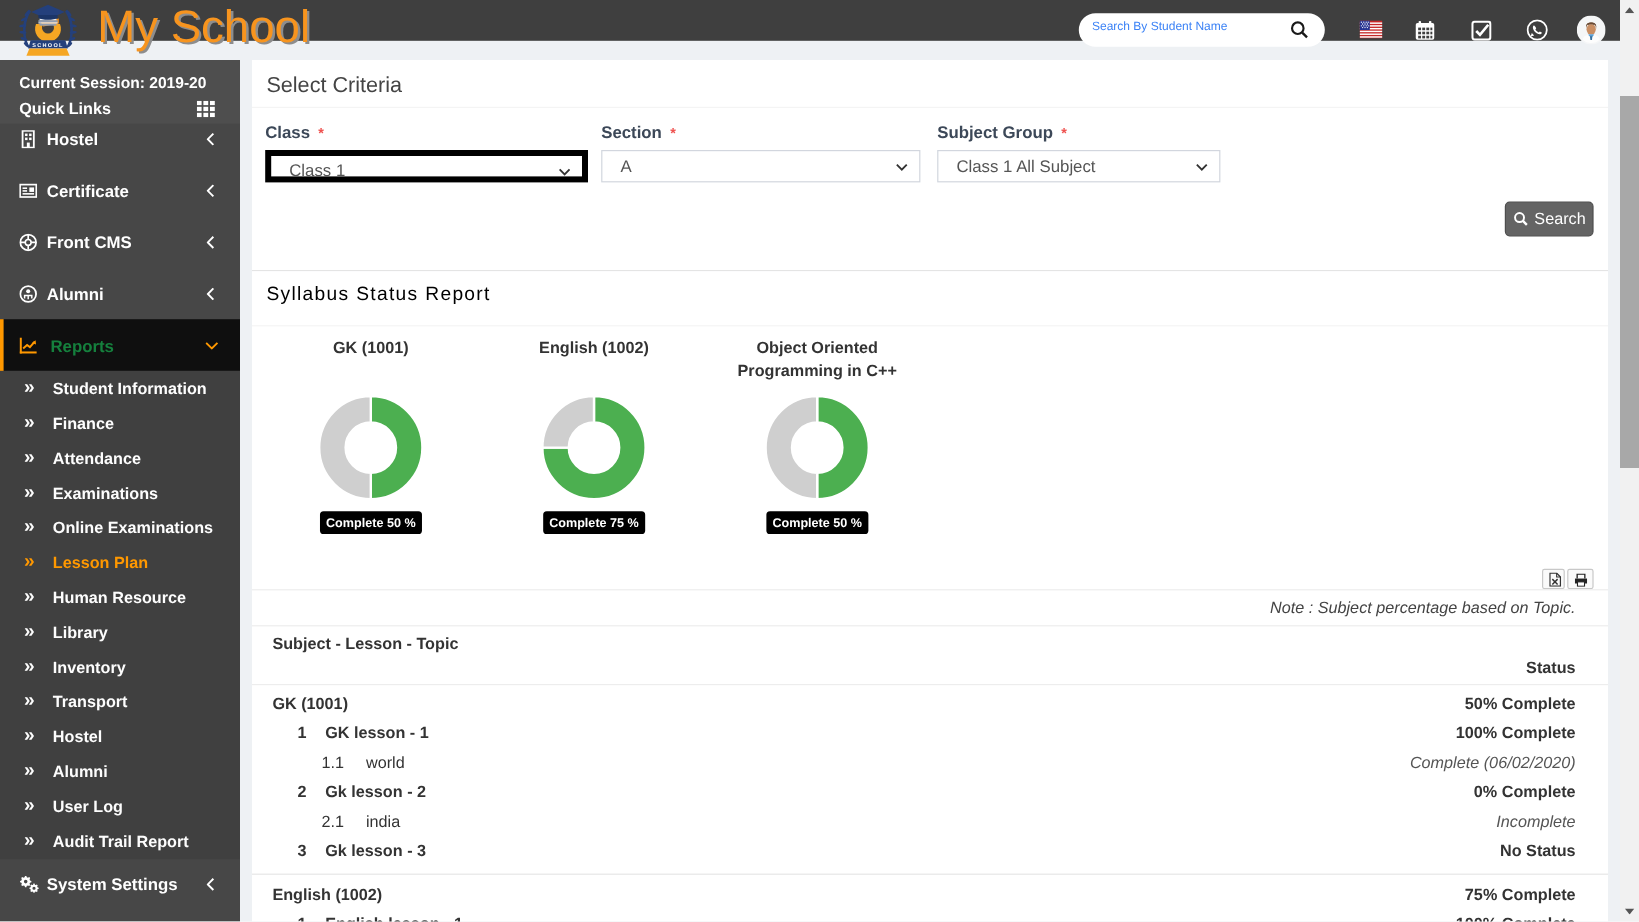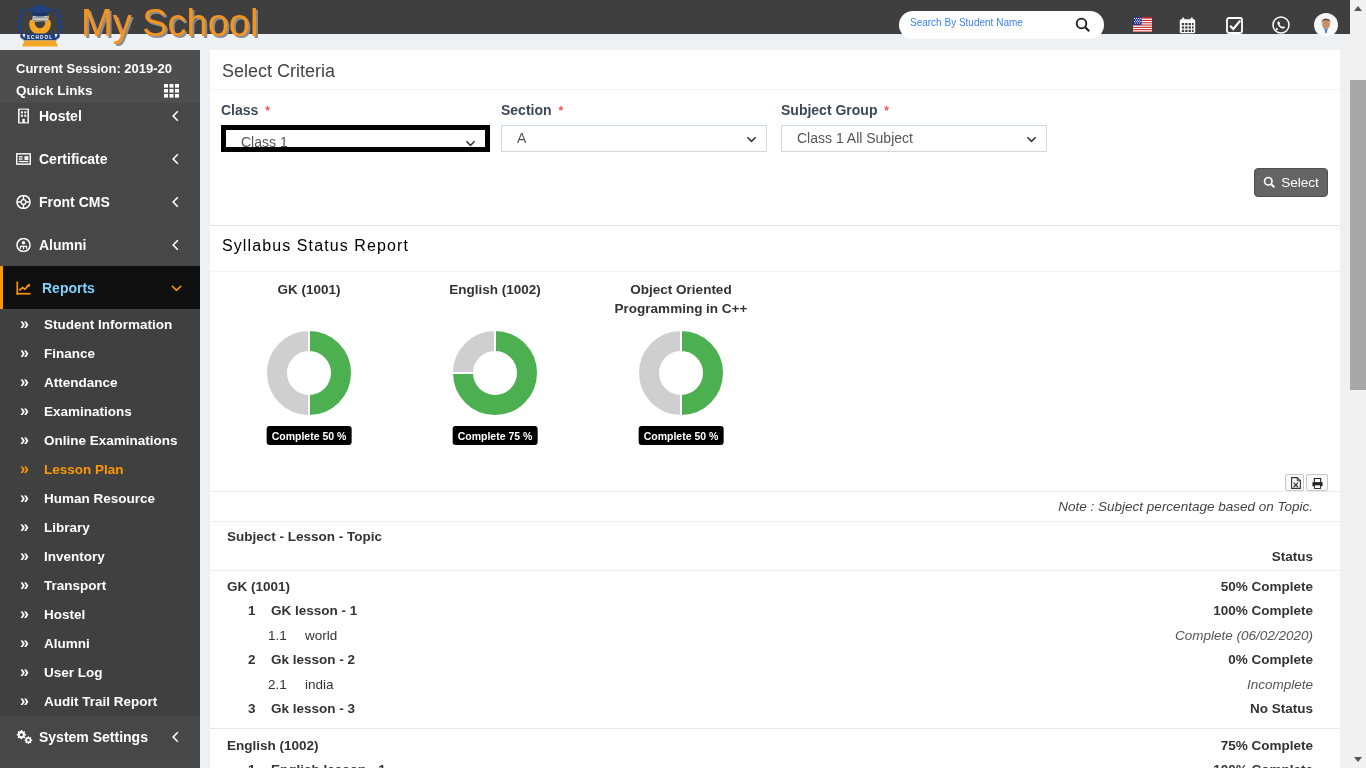--- a/index.html
+++ b/index.html
@@ -17,21 +17,21 @@
 
 #sidebar { position:absolute; left:0; top:50px; width:200px; height:718px; background:#474747; }
 #sb-top { position:absolute; left:0; top:0; width:200px; height:53px; background:#4e4e4e; color:#fff; }
 #sb-top .l1 { position:absolute; left:16px; top:11px; font-size:13px; font-weight:bold; }
 #sb-top .l2 { position:absolute; left:16px; top:33px; font-size:13.5px; font-weight:bold; }
 .mitem { position:absolute; left:0; width:200px; height:43px; color:#fff; }
 .mitem .ic { position:absolute; left:16px; top:50%; transform:translateY(-50%); width:15px; height:15px; }
 .mitem .tx { position:absolute; left:39px; top:50%; transform:translateY(-50%); font-size:14px; font-weight:bold; }
 .mitem svg.chv { position:absolute; right:21px; top:50%; transform:translateY(-50%); }
 #reports-item { background:#0f0f0f; border-left:3px solid #ff9800; }
-#reports-item .tx { color:#7dd3fc; }
+#reports-item .tx { color:#15803d; }
 #reports-item .ic { left:13px; }
 #submenu { position:absolute; left:0; top:259px; width:200px; height:407px; background:#404040; }
 .smitem { position:absolute; left:0; width:200px; height:29px; color:#fdfdfd; }
 .smitem .arr { position:absolute; left:20px; top:50%; transform:translateY(-52%); font-size:16px; font-weight:bold; }
 .smitem .tx { position:absolute; left:44px; top:50%; transform:translateY(-50%); font-size:13.5px; font-weight:bold; }
 .smitem.active { color:#ff9800; }
 
 
 #content { position:absolute; left:200px; top:50px; width:1150px; height:718px; background:#eef1f4; }
 .card { position:absolute; background:#fff; }
@@ -354,31 +354,31 @@
   <div class="fsel" style="left:21px; top:75px; width:269px; border:5px solid #000000;">Class 1
     <svg width="11" height="11" viewBox="0 0 12 12">
         <path d="M1.5 3.5 L6 8 L10.5 3.5" fill="none" stroke="#333" stroke-width="1.7"></path>
       </svg>
   </div>
   <div class="fsel" style="left:301px; top:75px; width:266px;">A
     <svg width="11" height="11" viewBox="0 0 12 12">
         <path d="M1.5 3.5 L6 8 L10.5 3.5" fill="none" stroke="#333" stroke-width="1.7"></path>
       </svg>
   </div>
-  <div class="fsel" style="left:581px; top:75px; width:266px;">Class 1 All Subject
+  <div class="fsel" style="left:581px; top:75px; width:236px;">Class 1 All Subject
     <svg width="11" height="11" viewBox="0 0 12 12">
         <path d="M1.5 3.5 L6 8 L10.5 3.5" fill="none" stroke="#333" stroke-width="1.7"></path>
       </svg>
   </div>
   <div id="searchbtn">
     <svg width="13" height="13" viewBox="0 0 16 16">
         <circle cx="6.5" cy="6.5" r="4.6" fill="none" stroke="#fff" stroke-width="2"></circle>
         <line x1="10.2" y1="10.2" x2="14" y2="14" stroke="#fff" stroke-width="2.4"></line>
       </svg>
-    <span>Select</span>
+    <span>Search</span>
   </div>
 
   <div class="card" style="left:10px; top:176px; width:1130px; height:542px;">
     <div class="cardtitle abs" style="left:12px; top:11px; letter-spacing:1.1px;">Syllabus Status Report</div>
     <div class="hline" style="left:0; top:45px; width:1130px;"></div>
   </div>
 
   <div class="ctitle" style="left:9px; top:230px;">GK (1001)</div>
   <div class="ctitle" style="left:195px; top:230px;">English (1002)</div>
   <div class="ctitle" style="left:381px; top:230px;">Object Oriented<br>Programming in C++</div>

